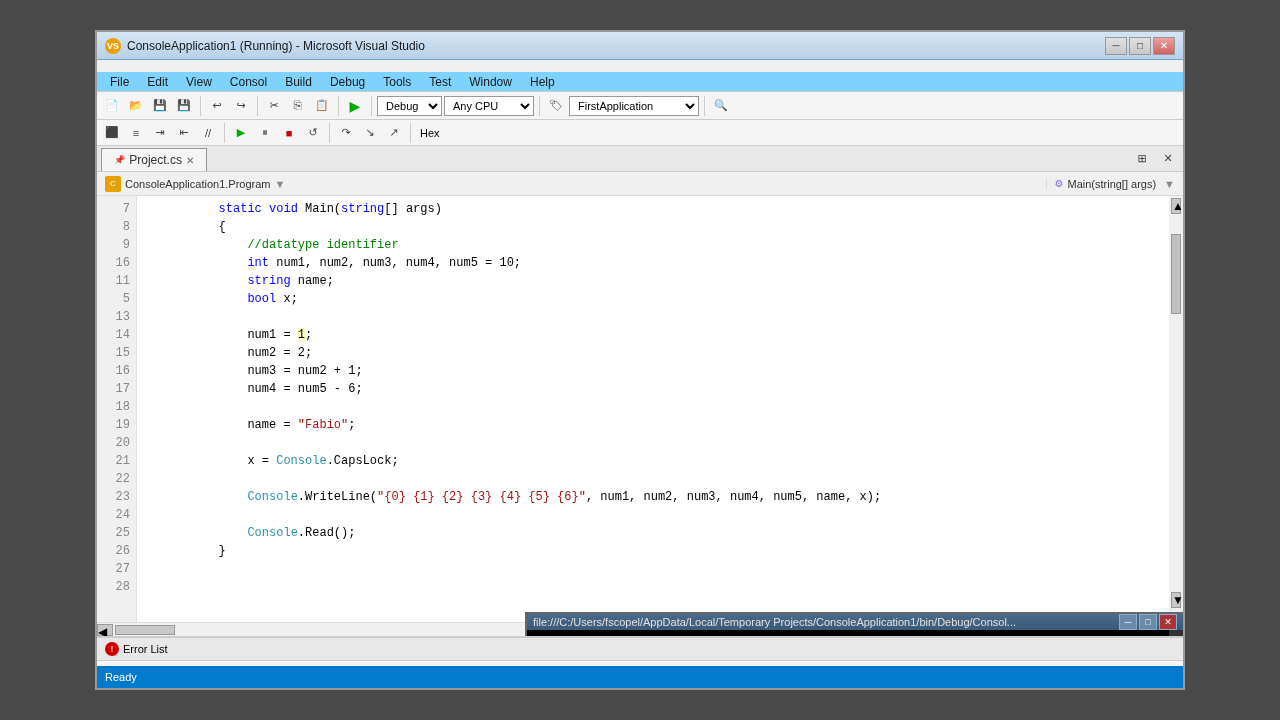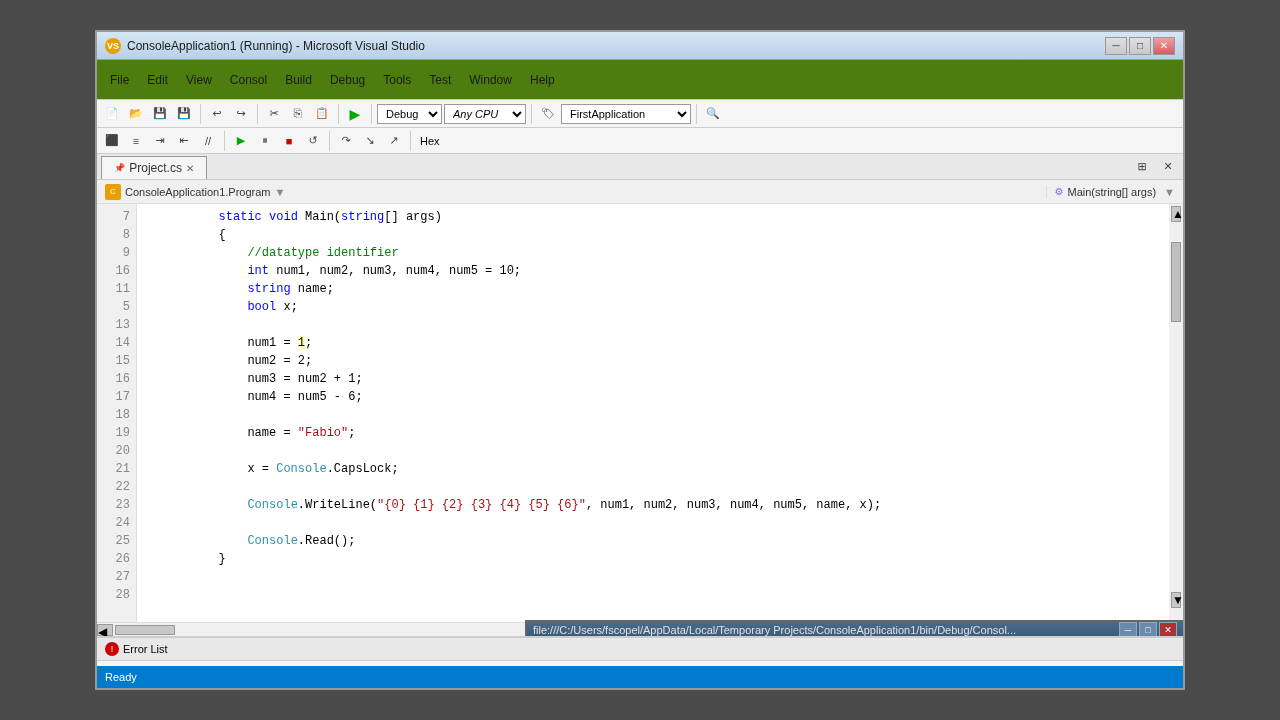--- a/index.html
+++ b/index.html
@@ -65,26 +65,27 @@
       display: flex;
       align-items: center;
       justify-content: center;
       font-size: 10px;
       color: #333;
     }
     .title-btn.close { background: linear-gradient(to bottom, #f0a0a0, #d06060); color: white; }
 
     
     .menu-bar {
-      background: #4d7c0f;
-      height: 40px;
+      background: #7dd3fc;
+      height: 20px;
       display: flex;
       align-items: center;
       padding: 0 4px;
       border-bottom: 1px solid #ccc;
+      margin-top: 12px;
     }
     .menu-item {
       padding: 2px 8px;
       cursor: pointer;
       font-size: 12px;
       color: #1a1a1a;
       border: 1px solid transparent;
     }
 
     
@@ -118,22 +119,21 @@
 
     .debug-select {
       height: 20px;
       background: white;
       border: 1px solid #999;
       font-size: 11px;
       padding: 0 4px;
       cursor: pointer;
     }
     .cpu-select {
-      width: 82px;
-      font-style: italic;
+      width: 90px;
     }
     .debug-select-wide {
       width: 65px;
     }
 
     .project-select {
       height: 20px;
       background: white;
       border: 1px solid #999;
       font-size: 11px;

